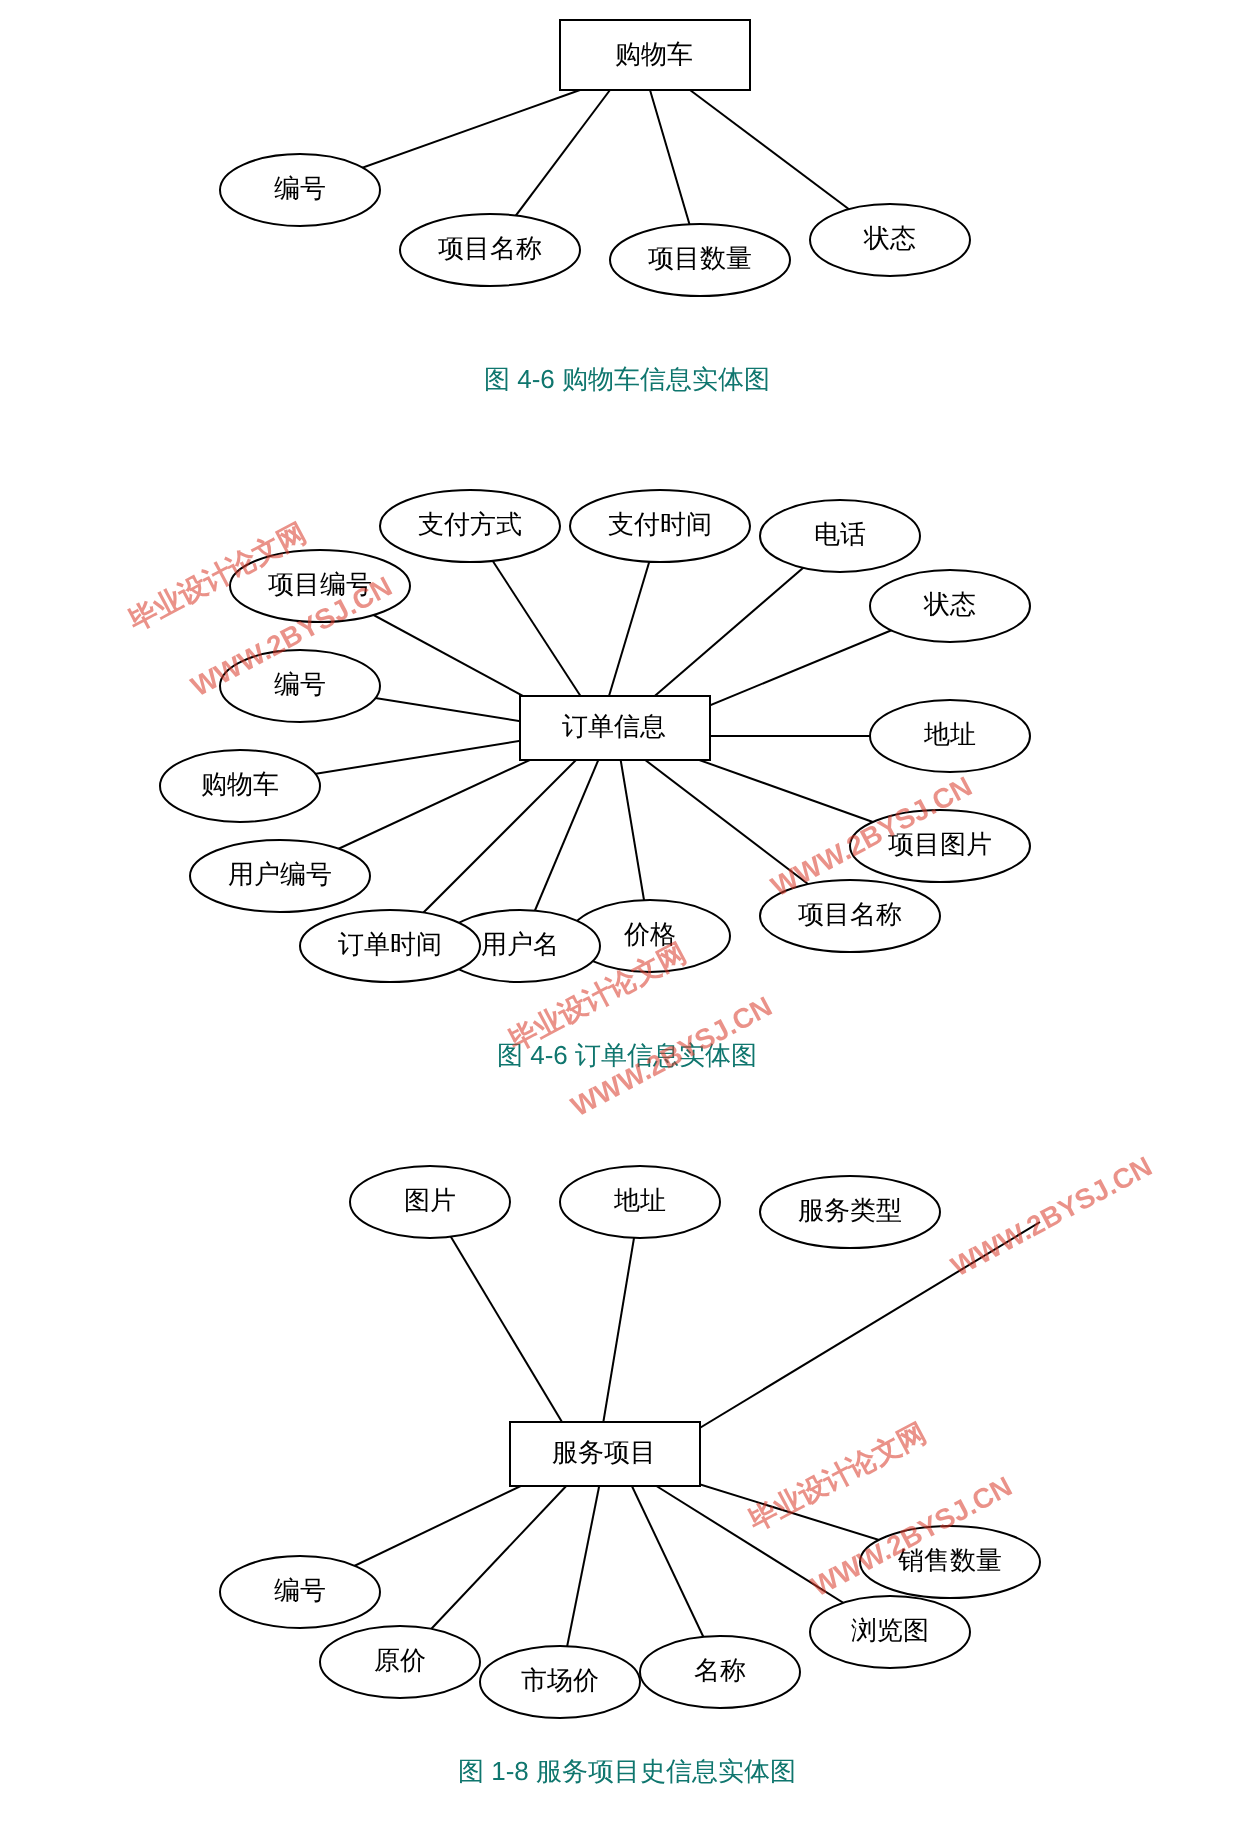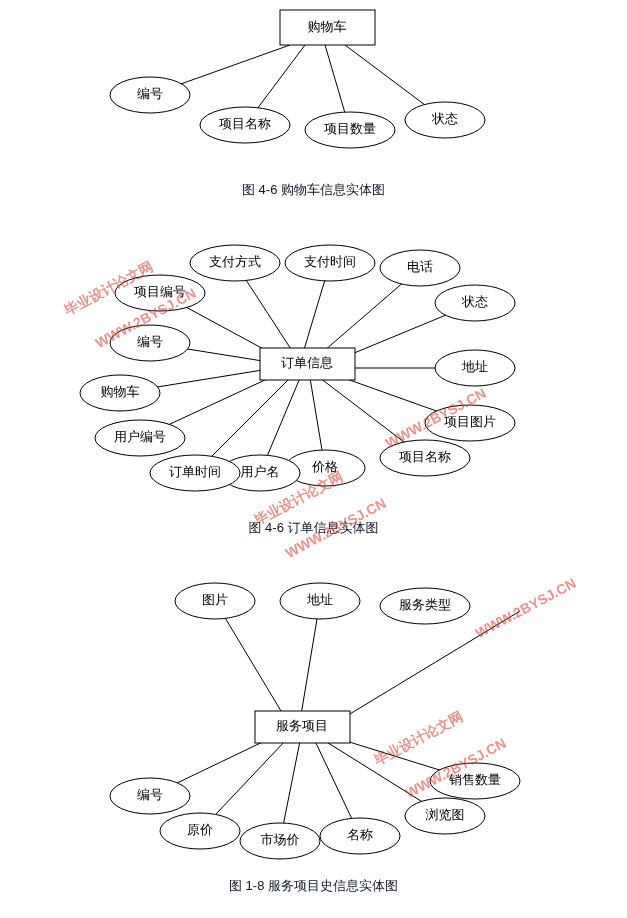--- a/index.html
+++ b/index.html
@@ -8,21 +8,21 @@
     width: 627px;
     height: 918px;
     font-family: "SimSun", "Microsoft YaHei", sans-serif;
     background: #ffffff;
     position: relative;
   }
   svg { display: block; }
   .caption {
     text-align: center;
     font-size: 13px;
-    color: #0f172a;
+    color: #0f766e;
     margin: 6px 0 14px 0;
   }
   .entity-rect {
     fill: #ffffff;
     stroke: #000000;
     stroke-width: 1;
   }
   .attr-ellipse {
     fill: #ffffff;
     stroke: #000000;

